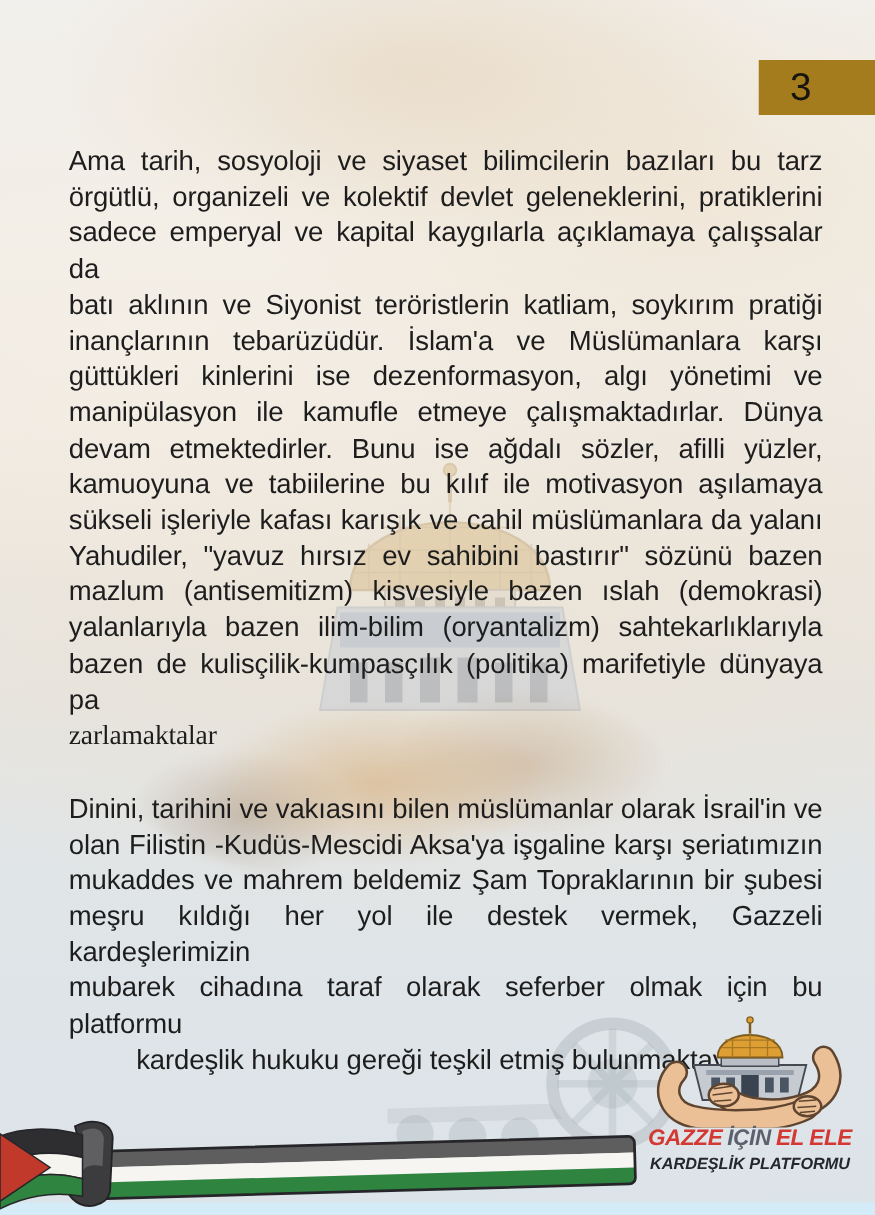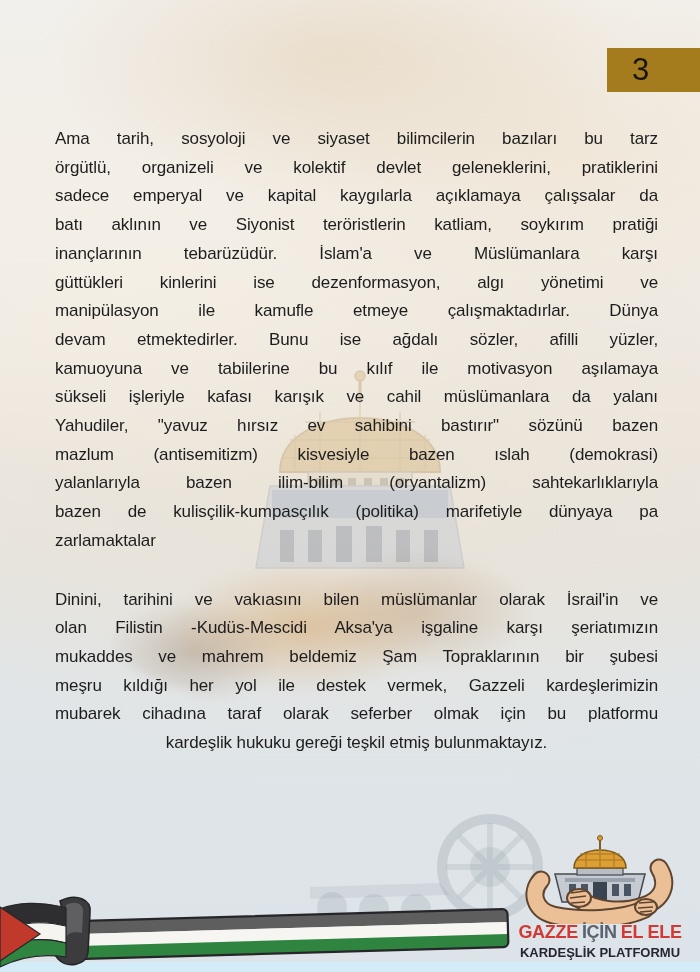--- a/index.html
+++ b/index.html
@@ -34,32 +34,32 @@
   
   .page-num{
     position:absolute;top:48px;right:0;z-index:5;
     width:93px;height:44px;
     background:#a57c1d;
     color:#16150e;font-size:31px;line-height:44px;
     padding-left:25px;box-sizing:border-box;
   }
   
   .textblock{
-    position:absolute;left:55px;top:125px;width:603px;z-index:5;
-    color:#1d1d1d;font-size:17px;line-height:28.7px;letter-spacing:-.1px;
+    position:absolute;left:55px;top:115px;width:603px;z-index:5;
+    color:#1d1d1d;font-size:22px;line-height:28.7px;letter-spacing:-.1px;
   }
   .para{margin:0;}
   .para.second{margin-top:30px;}
   .line{text-align:justify;text-align-last:justify;text-justify:inter-word;}
-  .line.last-left{text-align-last:left;}
+  .line.last-left{text-align-last:left;font-family:Liberation Serif, serif;}
   .line.last-center{text-align-last:center;}
   
   .bottom-strip{position:absolute;left:0;right:0;bottom:0;height:10px;background:#d3ecf7;z-index:4;}
   .flag-ribbon{position:absolute;left:0;top:893px;width:525px;height:78px;z-index:10;}
-  .logo{position:absolute;right:8px;top:832px;width:184px;z-index:10;text-align:center;}
+  .logo{position:absolute;right:8px;top:810px;width:184px;z-index:10;text-align:center;font-style:italic;}
   .logo svg{display:block;margin:0 auto;}
   .logo-title{
     font-weight:bold;font-size:18px;letter-spacing:-.3px;white-space:nowrap;
     margin-top:-2px;
   }
   .logo-title .red{color:#d43832;}
   .logo-title .gray{color:#5b616d;}
   .logo-title span + span{margin-left:4px;}
   .logo-sub{
     font-weight:bold;font-size:13px;color:#26262e;letter-spacing:0;

